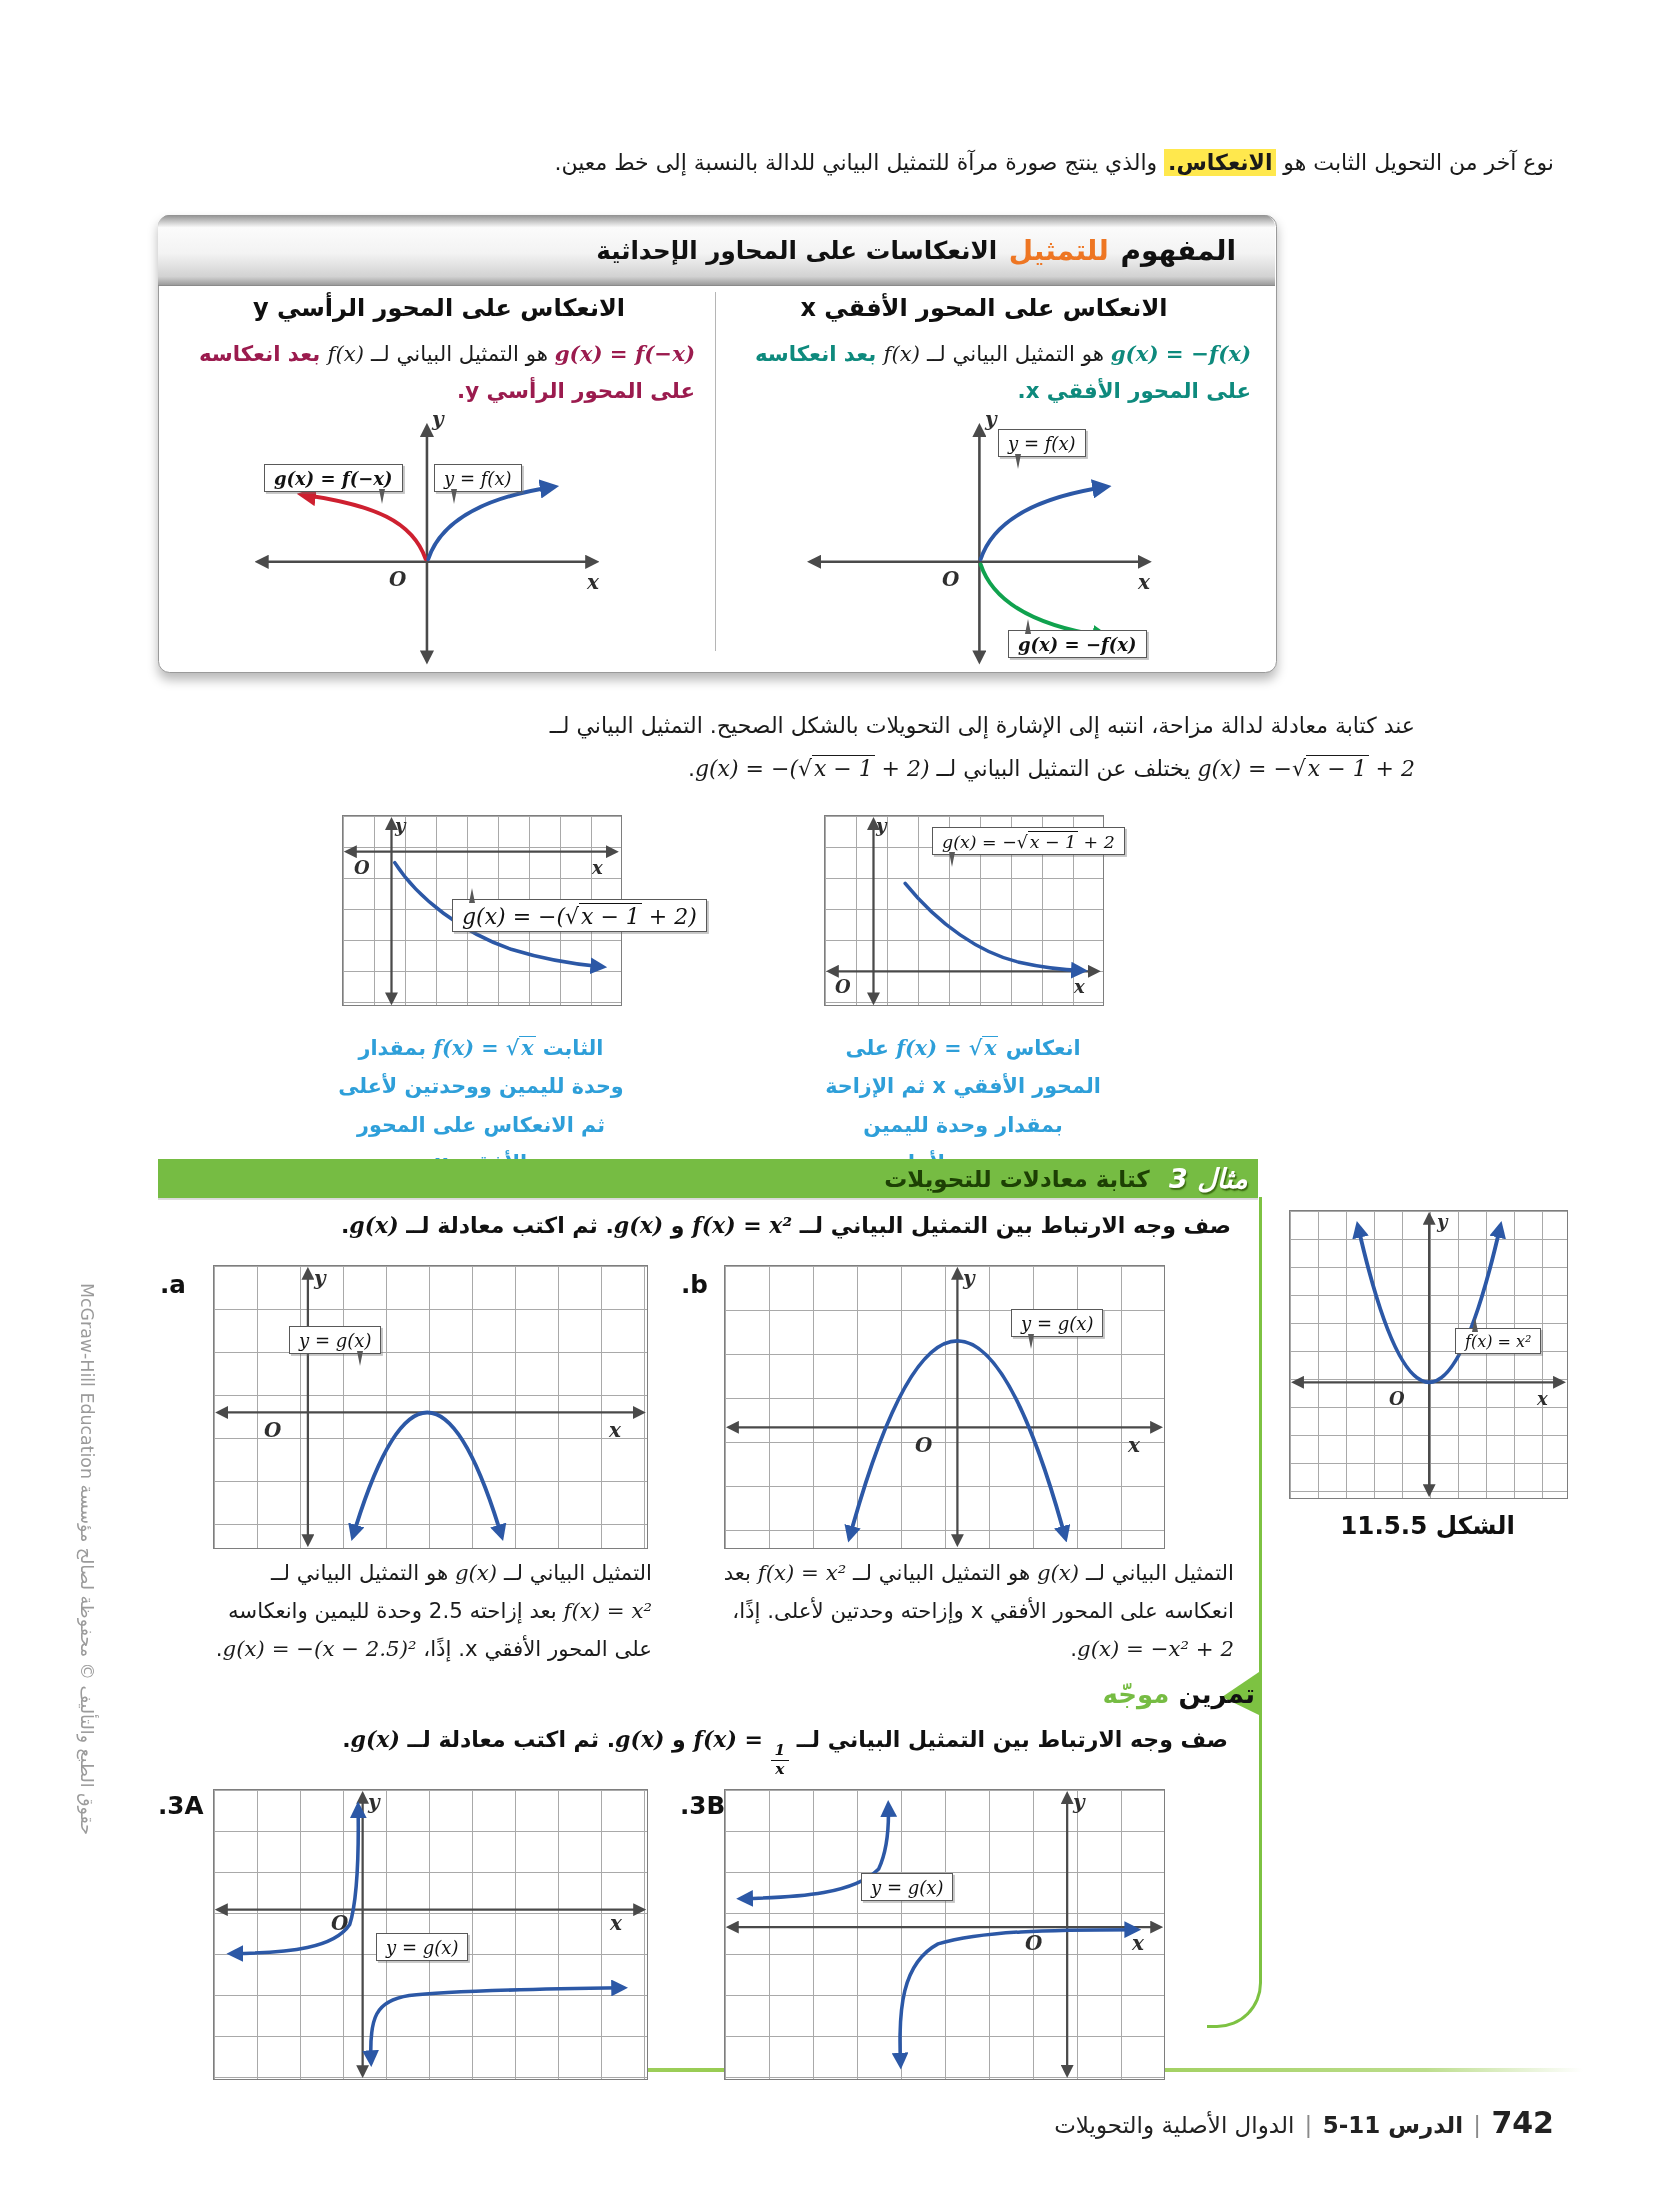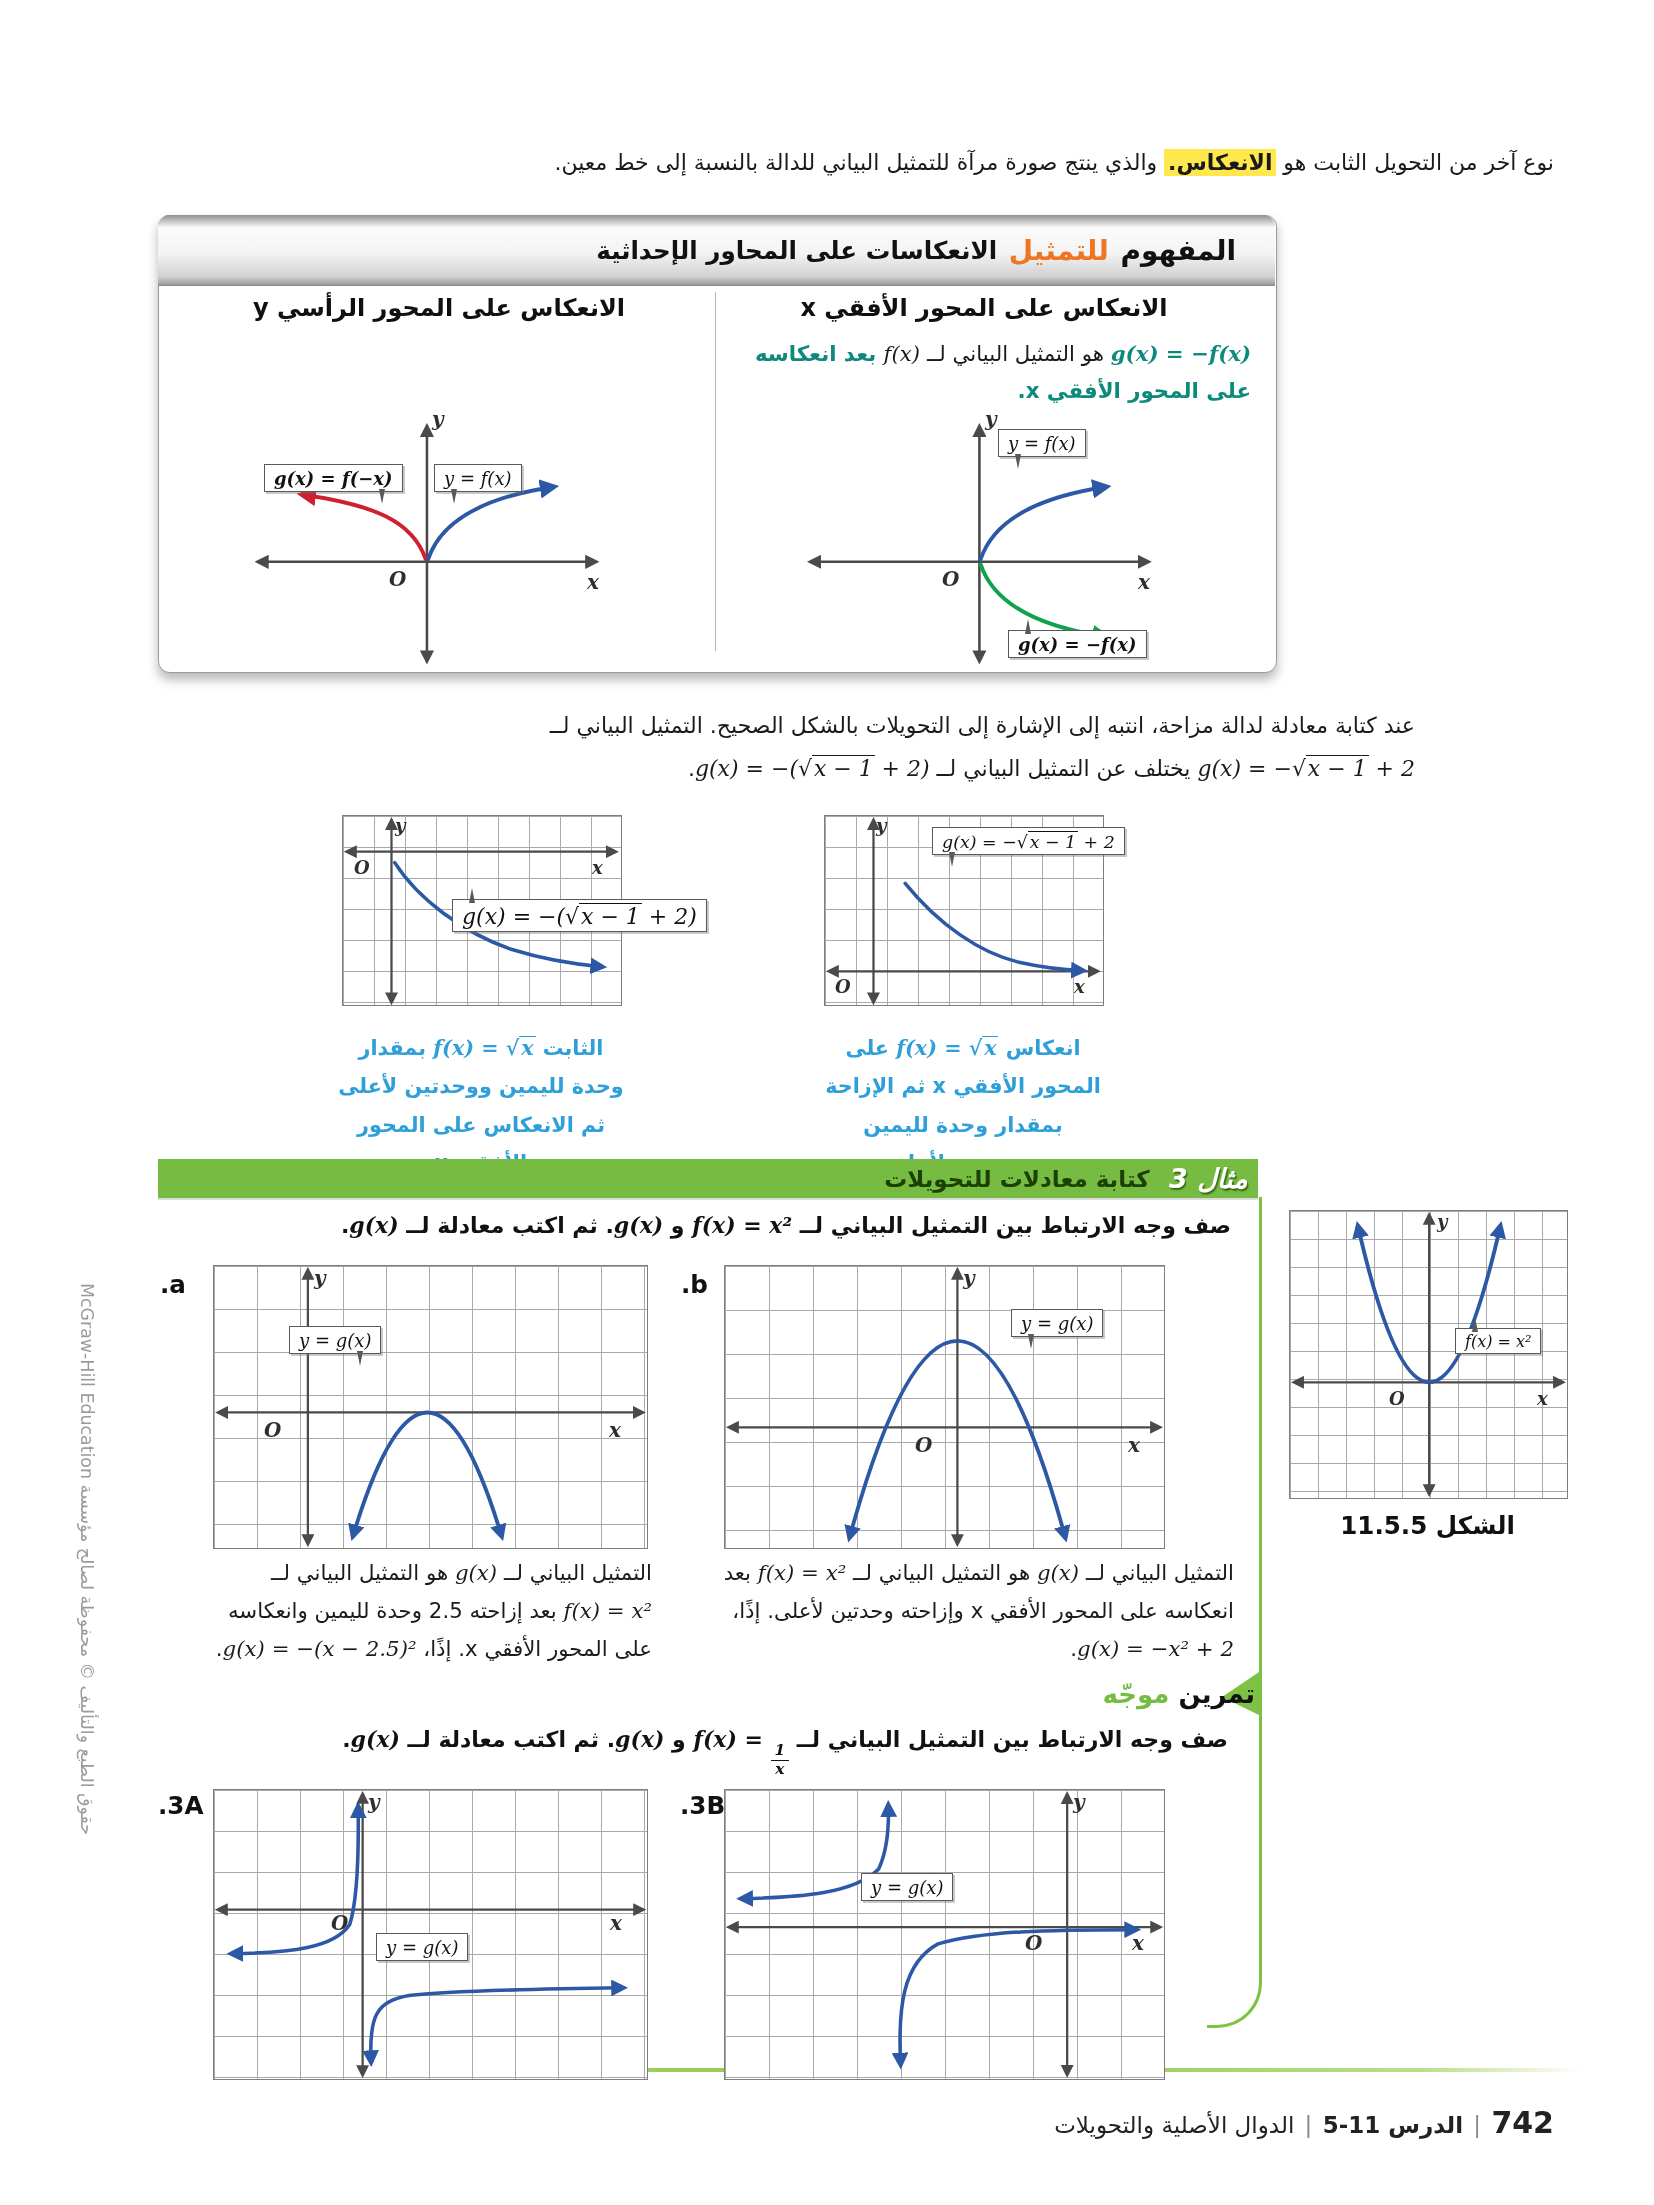--- a/index.html
+++ b/index.html
@@ -118,20 +118,23 @@
     <path d="M332,236 C352,175 420,140 525,124" fill="none" stroke="#2C58A6" stroke-width="6" stroke-linecap="round" marker-end="url(#ar-bl-cr)"></path>
     <path d="M332,244 C352,305 420,340 525,356" fill="none" stroke="#10A24E" stroke-width="6" stroke-linecap="round" marker-end="url(#ar-gr-cr)"></path>
   </svg>
   <span class="axl" style="left:942px;top:567px;">O</span>
   <span class="axl" style="left:1138px;top:570px;">x</span>
   <span class="axl" style="left:985px;top:407px;">y</span>
   <div class="tag pt-b" style="left:998px;top:429px;">y = f(x)</div>
   <div class="tag pt-t c-green" style="left:1008px;top:630px;font-weight:bold;">g(x) = −f(x)</div>
 
   <div class="abs col-head" style="left:184px;top:294px;width:510px;">الانعكاس على المحور الرأسي y</div>
+  <div class="abs col-par rtl" style="left:181px;top:336px;width:514px;">
+    <span class="math bold c-maroon">g(x) = f(−x)</span><span> هو التمثيل البياني لــ </span><span class="math">f(x)</span><span class="bold c-maroon"> بعد انعكاسه على المحور الرأسي y.</span>
+  </div>
   <svg class="abs osvg" style="left:220px;top:407px;" width="401" height="258" viewBox="0 0 620 400">
     <defs>
       <marker id="ar-ax-cl" viewBox="0 0 12 12" markerWidth="22" markerHeight="22" refX="8" refY="6" orient="auto-start-reverse" markerUnits="userSpaceOnUse">
           <path d="M0,0 L12,6 L0,12 Z" fill="#4a4a4a"></path>
         </marker>
       <marker id="ar-bl-cl" viewBox="0 0 12 12" markerWidth="30" markerHeight="30" refX="8" refY="6" orient="auto-start-reverse" markerUnits="userSpaceOnUse">
           <path d="M0,0 L12,6 L0,12 Z" fill="#2C58A6"></path>
         </marker>
       <marker id="ar-rd-cl" viewBox="0 0 12 12" markerWidth="30" markerHeight="30" refX="8" refY="6" orient="auto-start-reverse" markerUnits="userSpaceOnUse">
           <path d="M0,0 L12,6 L0,12 Z" fill="#CE2030"></path>

